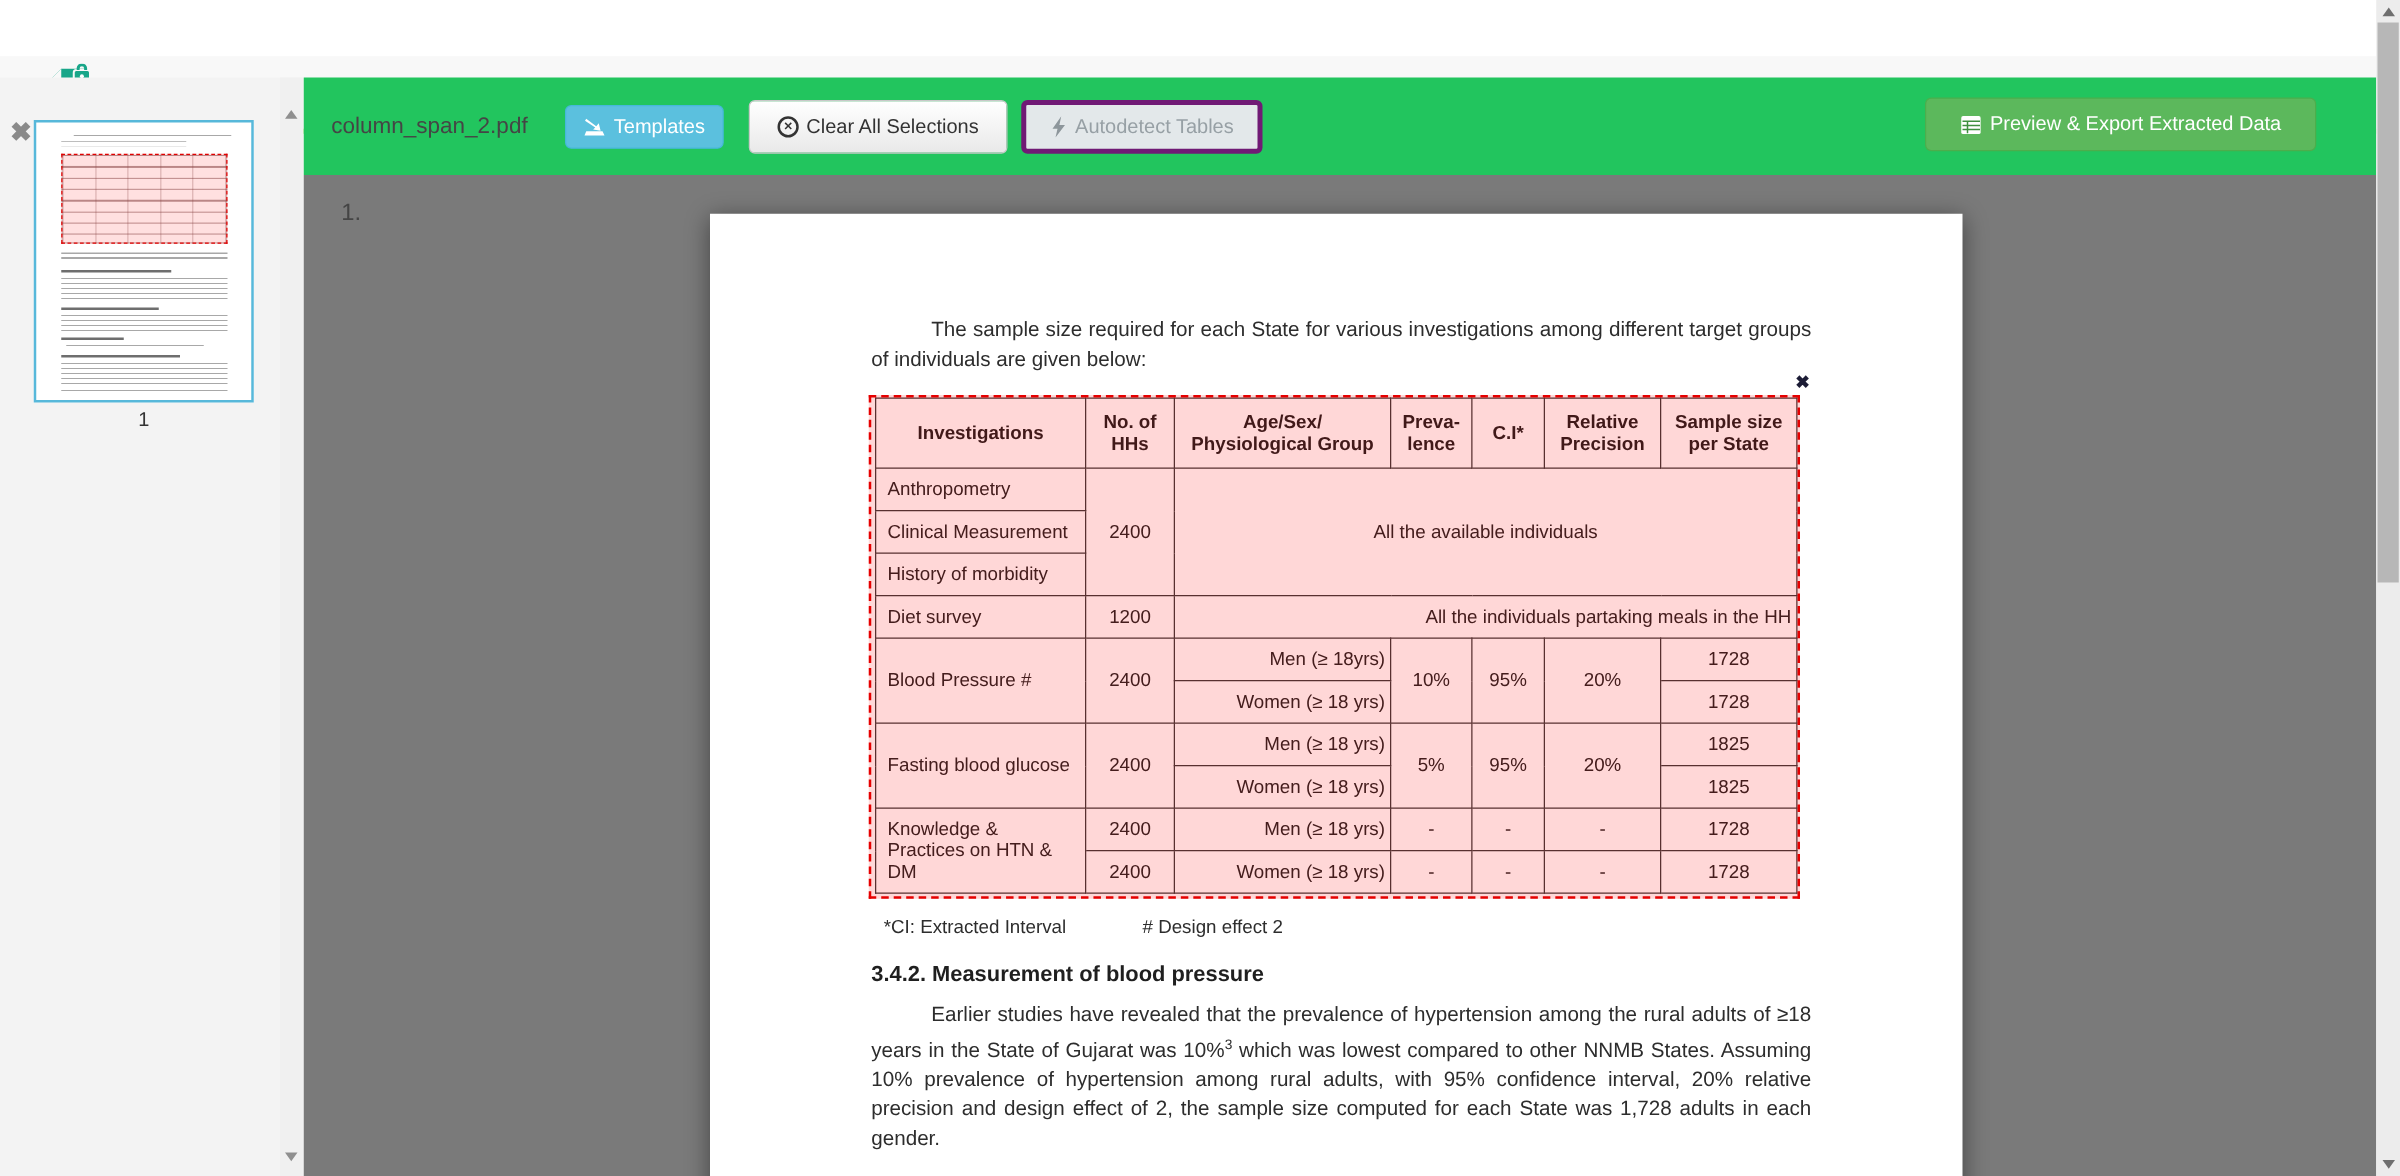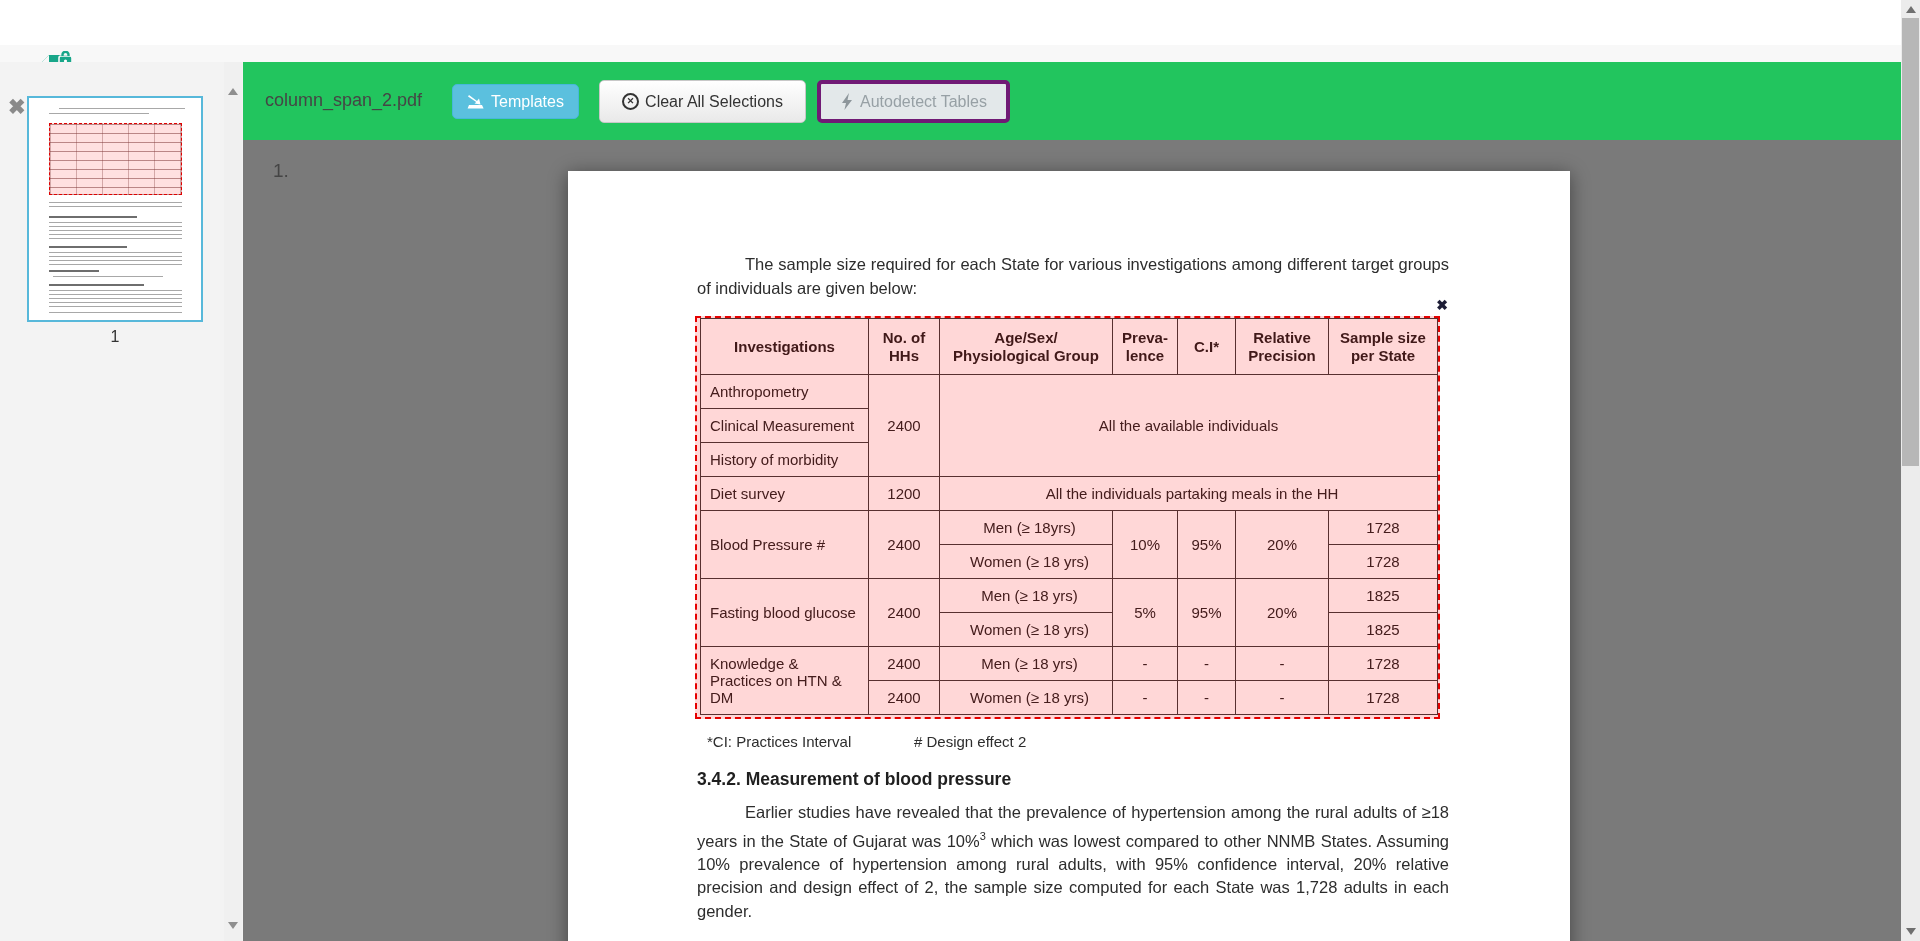--- a/index.html
+++ b/index.html
@@ -74,21 +74,21 @@
   
   .pdf-table { position:absolute; left:132px; top:147px; width:737px;
                border-collapse:collapse; table-layout:fixed;
                font-size:15px; color:#232323; }
   .pdf-table th, .pdf-table td { border:1px solid #3a3a3a; text-align:center; vertical-align:middle;
                padding:2px 4px; overflow:hidden; }
   .pdf-table th { font-weight:bold; height:56px; font-size:15px; color:#1e1e1e; }
   .pdf-table tbody tr { height:34px; }
   .hl { display:block; line-height:18px; }
   td.l { text-align:left; padding-left:9px; }
-  td.l2 { text-align:center; padding-left:11px; }
+  td.l2 { text-align:right; padding-left:11px; }
 
   
   .selection { position:absolute; left:127px; top:145px; width:745px; height:403px;
                border:2px dashed #e60000; background:rgba(255,0,0,0.155); cursor:move; }
   .selection-close { position:absolute; right:-10px; top:-21px; font-size:14px; font-weight:bold;
                      color:#1c1c35; cursor:pointer; }
 
   
   .main-scroll { position:absolute; right:0; top:0; width:19px; height:941px; background:#ececec; }
   .main-scroll .arrow-up { left:4.5px; top:6px; border-bottom-color:#6f6f6f; }
@@ -167,20 +167,32 @@
 
     <div class="btn btn-autodetect">
       <span style="display:inline-flex;">
         <svg width="14" height="17" viewBox="0 0 14 17">
           <polygon points="9,0 2,10 6,10 4.4,17 12,7 7.5,7" fill="#8d969b"></polygon>
         </svg>
       </span>
       <span>Autodetect Tables</span>
     </div>
 
+    <div class="btn btn-export">
+      <span style="display:inline-flex;">
+        <svg width="18" height="16" viewBox="0 0 18 16">
+          <rect x="1" y="0.8" width="15.5" height="14.4" rx="1.5" fill="#ffffff"></rect>
+          <line x1="2" y1="5" x2="16" y2="5" stroke="#3f8f3f" stroke-width="1.2"></line>
+          <line x1="2" y1="8.3" x2="16" y2="8.3" stroke="#3f8f3f" stroke-width="1.2"></line>
+          <line x1="2" y1="11.6" x2="16" y2="11.6" stroke="#3f8f3f" stroke-width="1.2"></line>
+          <line x1="6" y1="5" x2="6" y2="14.5" stroke="#3f8f3f" stroke-width="1.2"></line>
+        </svg>
+      </span>
+      <span>Preview &amp; Export Extracted Data</span>
+    </div>
   </div>
 
   <div class="main">
     <span class="page-marker">1.</span>
 
     <div class="page">
       <p class="pdf-text pdf-intro">The sample size required for each State for various investigations among different target groups of individuals are given below:</p>
 
       <table class="pdf-table">
         <colgroup>
@@ -285,21 +297,21 @@
             <td>1728</td>
           </tr>
         </tbody>
       </table>
 
       <div class="selection">
         <span class="selection-close">✖</span>
       </div>
 
       <div class="pdf-text pdf-footnotes">
-        <span>*CI: Practices Interval</span>
+        <span>*CI: Extracted Interval</span>
         <span class="fn2"># Design effect 2</span>
       </div>
 
       <h3 class="pdf-heading">3.4.2. Measurement of blood pressure</h3>
 
       <p class="pdf-text pdf-body"><span>Earlier studies have revealed that the prevalence of hypertension among the rural adults of ≥18 years in the State of Gujarat was 10%</span><sup>3</sup><span> which was lowest compared to other NNMB States. Assuming 10% prevalence of hypertension among rural adults, with 95% confidence interval, 20% relative precision and design effect of 2, the sample size computed for each State was 1,728 adults in each gender.</span></p>
     </div>
   </div>
 
   <div class="main-scroll">

